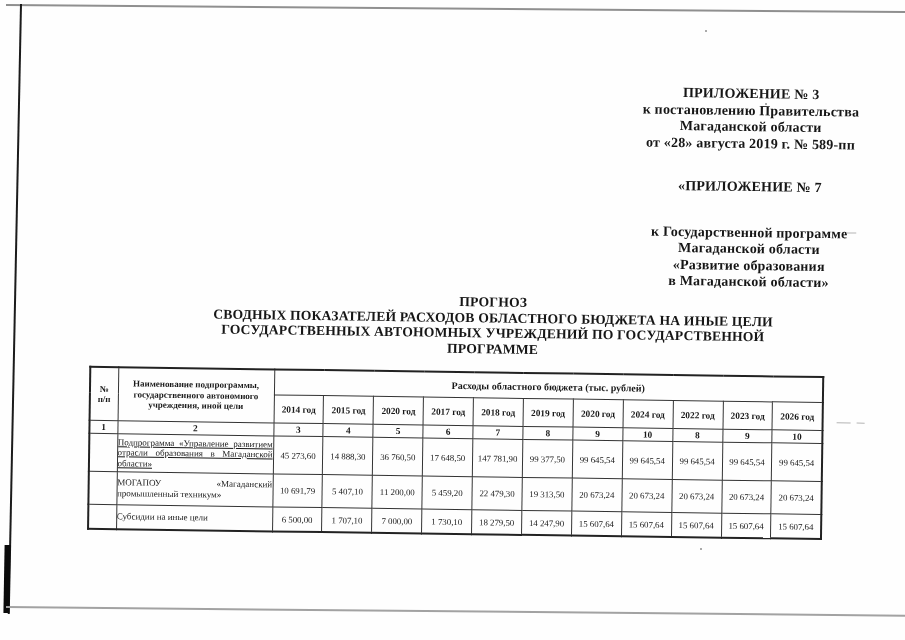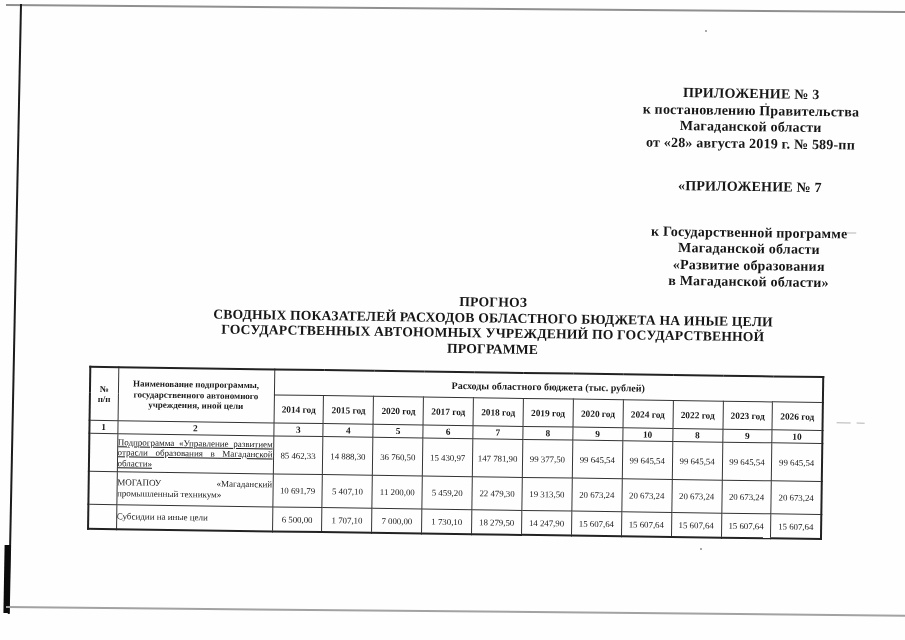--- a/index.html
+++ b/index.html
@@ -136,24 +136,24 @@
           <td>8</td>
           <td>9</td>
           <td>10</td>
           <td>8</td>
           <td>9</td>
           <td>10</td>
         </tr>
         <tr class="r0">
           <td></td>
           <td class="name u">Подпрограмма «Управление развитием отрасли образования в Магаданской области»</td>
-          <td class="val">85 462,33</td>
+          <td class="val">45 273,60</td>
           <td class="val">14 888,30</td>
           <td class="val">36 760,50</td>
-          <td class="val">15 430,97</td>
+          <td class="val">17 648,50</td>
           <td class="val">147 781,90</td>
           <td class="val">99 377,50</td>
           <td class="val">99 645,54</td>
           <td class="val">99 645,54</td>
           <td class="val">99 645,54</td>
           <td class="val">99 645,54</td>
           <td class="val">99 645,54</td>
         </tr>
         <tr class="r1">
           <td></td>

